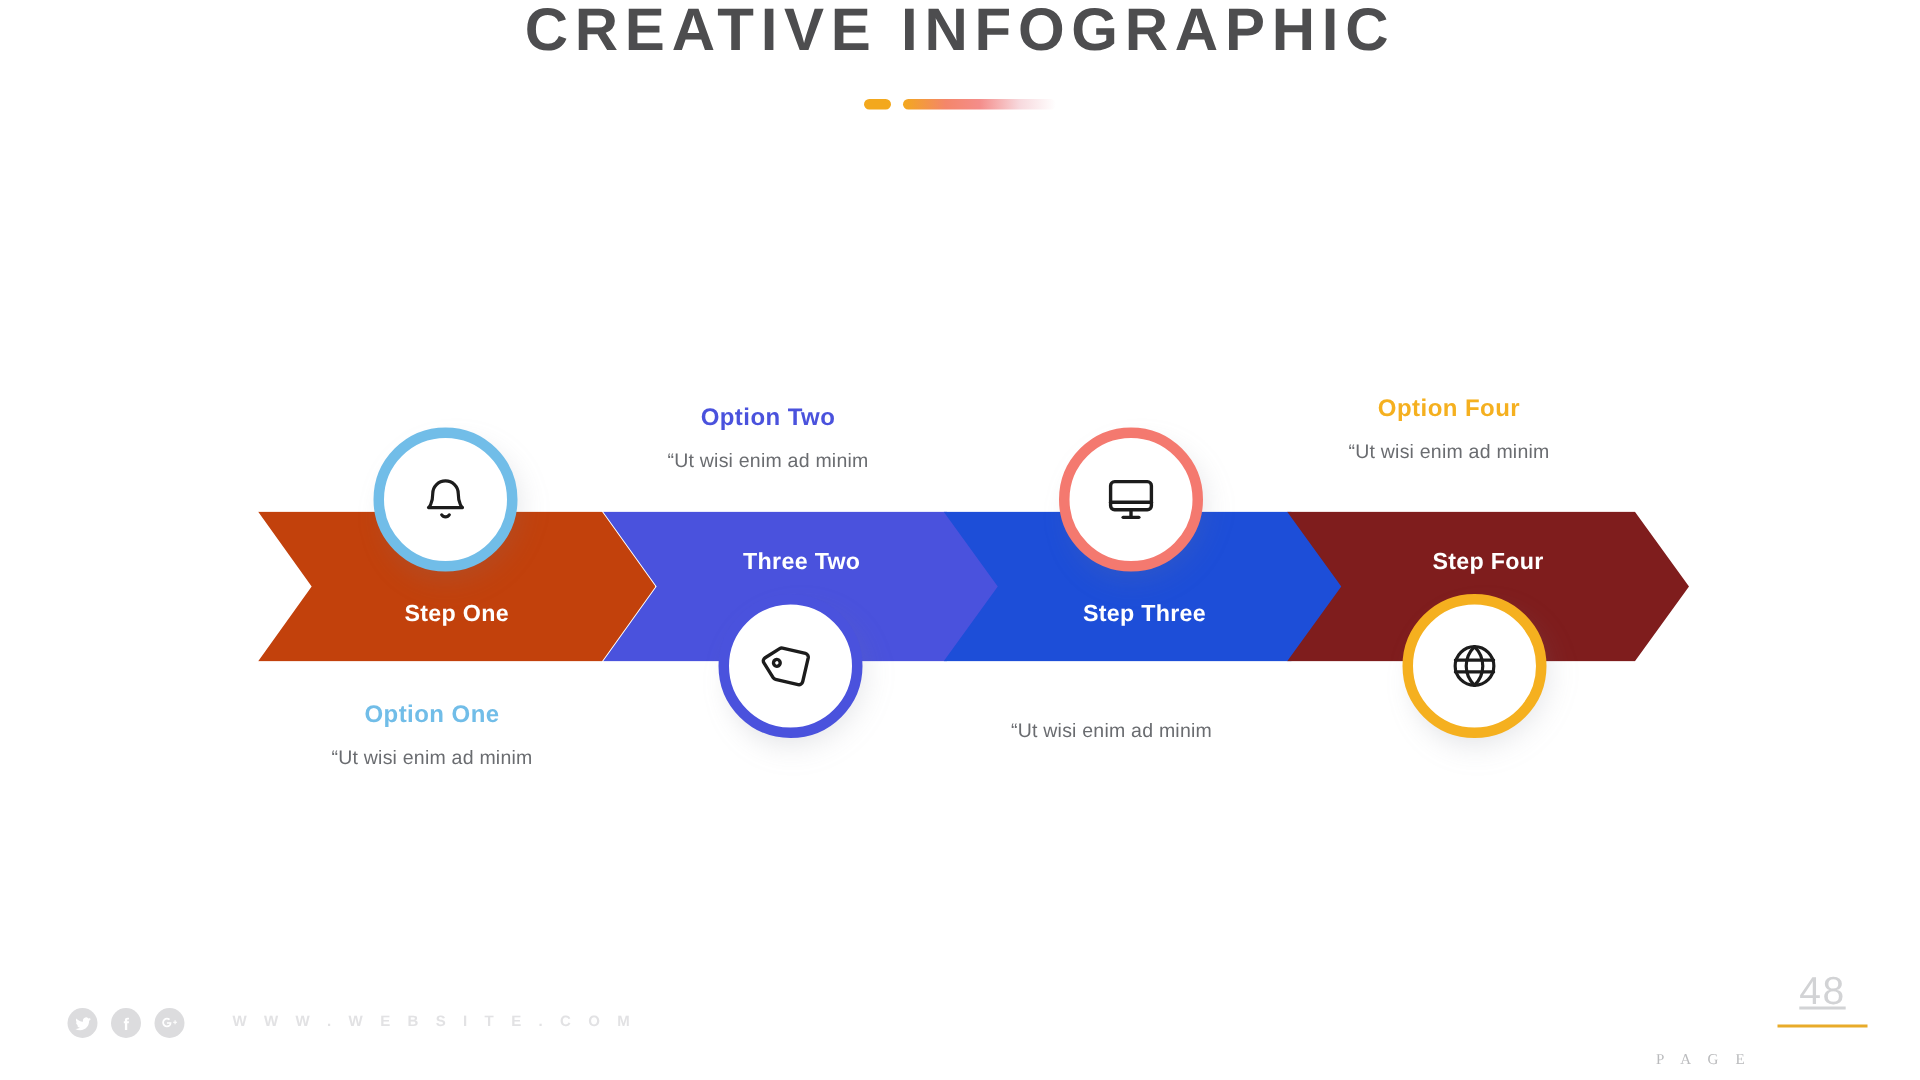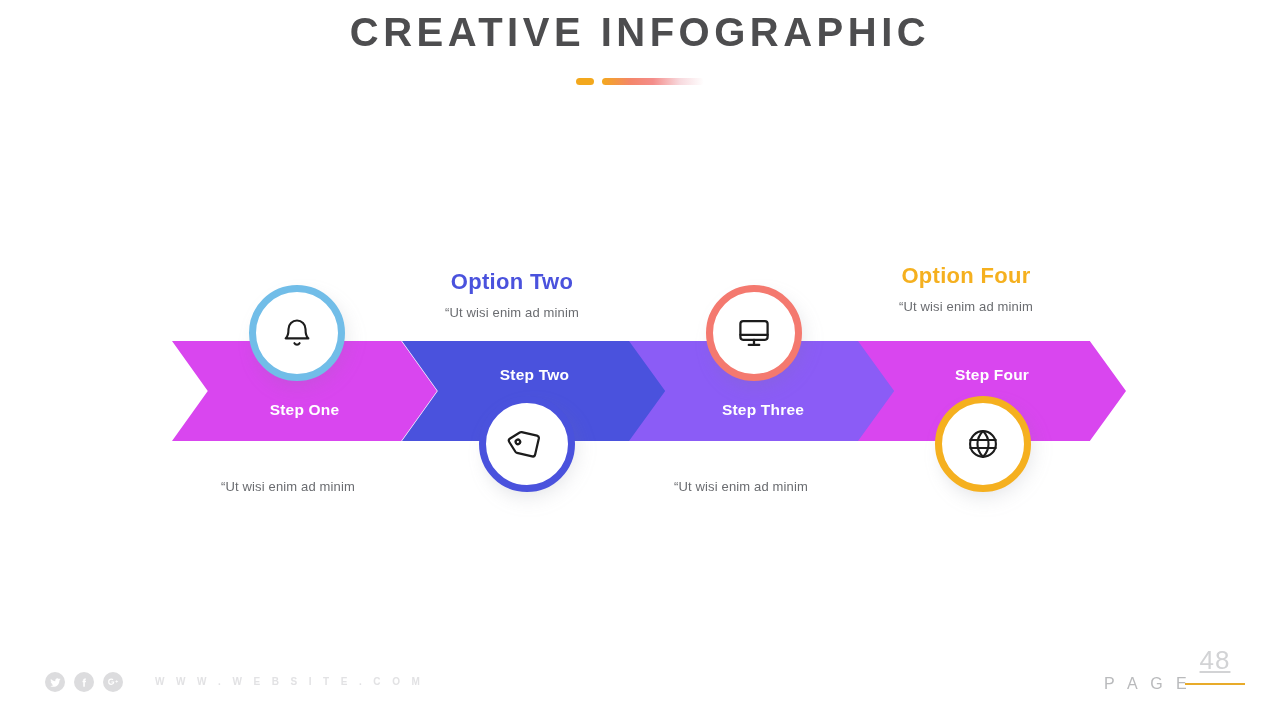--- a/index.html
+++ b/index.html
@@ -8,21 +8,21 @@
     font-family:"Liberation Sans", sans-serif;position:relative;
   }
 
   
   #header{position:absolute;left:0;top:0;width:1280px;text-align:center;}
   #kicker{
     margin-top:70px;font-size:14.5px;font-weight:bold;letter-spacing:4.2px;
     color:#58595b;
   }
   #main-title{
-    margin-top:12px;font-size:40px;font-weight:bold;letter-spacing:4.5px;
+    margin-top:0;font-size:40px;font-weight:bold;letter-spacing:4.5px;
     color:#4d4d4f;line-height:1;
   }
   #divider{
     margin:26px auto 0;width:128px;height:7px;position:relative;
   }
   #divider .dash{
     position:absolute;left:0;top:0;width:18px;height:7px;border-radius:4px;
     background:#f3a81d;
   }
   #divider .bar{
@@ -54,40 +54,41 @@
   }
   .circle{
     position:absolute;left:0;top:0;width:96px;height:96px;border-radius:50%;
     box-sizing:border-box;background:#ffffff;
     display:flex;align-items:center;justify-content:center;
   }
   .circle svg{display:block;}
 
   .caption{position:absolute;width:260px;text-align:center;}
   .caption .opt{
-    font-size:22px;font-weight:bold;letter-spacing:.3px;line-height:1.1;
+    font-size:16px;font-weight:bold;letter-spacing:.3px;line-height:1.1;
   }
   .caption .sub{
     margin-top:11px;font-size:13px;color:#6a6c70;letter-spacing:.15px;
   }
 
   
   #footer{position:absolute;left:0;top:0;width:1280px;height:720px;}
   .soc{
     position:absolute;top:672px;width:20px;height:20px;border-radius:50%;
     background:#dcdcde;display:flex;align-items:center;justify-content:center;
   }
   .soc svg{display:block;}
   #site-url{
     position:absolute;left:155px;top:676px;font-size:10px;letter-spacing:4.4px;
     color:#e2e2e4;font-weight:bold;
   }
   #page-word{
-    position:absolute;left:1104px;top:675px;font-size:16px;letter-spacing:4.5px;
+    position:absolute;left:1104px;top:701px;font-size:10px;letter-spacing:4.5px;
     color:#b9babc;
+    font-family:Liberation Serif, serif;
   }
   #page-num{
     position:absolute;left:1185px;top:645px;width:60px;text-align:center;
     font-size:26px;color:#d2d3d5;letter-spacing:1px;text-decoration:underline;
   }
   #page-rule{
     position:absolute;left:1185px;top:683px;width:60px;height:2px;background:#e8ab2a;
   }
 </style>
 </head>
@@ -96,81 +97,82 @@
 <div id="header">
   <div id="main-title">CREATIVE INFOGRAPHIC</div>
   <div id="divider">
     <span class="dash"></span>
     <span class="bar"></span>
   </div>
 </div>
 
 <div id="chart">
     <div class="step">
-      <div class="chev" style="left: 172px; top: 341px; width: 265px; background: #d946ef;">
+      <div class="chev" style="left: 172px; top: 341px; width: 265px; background: #c2410c;">
         <div class="steplabel" style="top: 60px;">Step One</div>
       </div>
       <div class="circle-wrap" style="left: 249px; top: 285px;">
         <div class="circle-shadow"></div>
         <div class="circle" style="border: 7px solid rgb(113, 189, 232);">
           <span style="display: flex;">
             <svg width="34" height="34" viewBox="0 0 24 24" fill="none" stroke="#1c1c1c" stroke-width="1.5" stroke-linecap="round" stroke-linejoin="round">
               <path d="M18 9.2a6 6 0 1 0-12 0c0 5.1-2 6.6-2 6.6h16s-2-1.5-2-6.6z"></path>
               <path d="M10.2 19.2a2.1 2.1 0 0 0 3.6 0"></path>
             </svg>
           </span>
         </div>
       </div>
       <div class="caption" style="left: 158px; top: 468px;">
+        <div class="opt" style="color: rgb(113, 189, 232);">Option One</div>
         <div class="sub">“Ut wisi enim ad minim</div>
       </div>
     </div>
     <div class="step">
       <div class="chev" style="left: 402px; top: 341px; width: 265px; background: rgb(74, 82, 221);">
-        <div class="steplabel" style="top: 25px;">Step Two</div>
+        <div class="steplabel" style="top: 25px;">Three Two</div>
       </div>
       <div class="circle-wrap" style="left: 479px; top: 396px;">
         <div class="circle-shadow"></div>
         <div class="circle" style="border: 7px solid rgb(74, 82, 221);">
           <span style="display: flex;">
             <svg width="36" height="36" viewBox="0 0 24 24" fill="none" stroke="#1c1c1c" stroke-width="1.5" stroke-linecap="round" stroke-linejoin="round" style="transform:rotate(-32deg)">
               <path d="M20.6 13.1 12.9 20.8a1.7 1.7 0 0 1-2.4 0l-7.3-7.3a1.7 1.7 0 0 1-.5-1.2V4.6c0-.9.7-1.7 1.7-1.7h7.6c.5 0 .9.2 1.2.5l7.4 7.4a1.7 1.7 0 0 1 0 2.3z"></path>
               <circle cx="7.6" cy="7.6" r="1.5"></circle>
             </svg>
           </span>
         </div>
       </div>
       <div class="caption" style="left: 382px; top: 270px;">
         <div class="opt" style="color: rgb(74, 82, 221);">Option Two</div>
         <div class="sub">“Ut wisi enim ad minim</div>
       </div>
     </div>
     <div class="step">
-      <div class="chev" style="left: 629px; top: 341px; width: 268px; background: #8b5cf6;">
+      <div class="chev" style="left: 629px; top: 341px; width: 268px; background: #1d4ed8;">
         <div class="steplabel" style="top: 60px;">Step Three</div>
       </div>
       <div class="circle-wrap" style="left: 706px; top: 285px;">
         <div class="circle-shadow"></div>
         <div class="circle" style="border: 7px solid rgb(244, 121, 111);">
           <span style="display: flex;">
             <svg width="34" height="34" viewBox="0 0 24 24" fill="none" stroke="#1c1c1c" stroke-width="1.6" stroke-linecap="round" stroke-linejoin="round">
               <rect x="2.4" y="3.6" width="19.2" height="13.2" rx="1.9"></rect>
               <path d="M2.4 13.3h19.2"></path>
               <path d="M12 16.8v3.4"></path>
               <path d="M8.3 20.4h7.4"></path>
             </svg>
           </span>
         </div>
       </div>
       <div class="caption" style="left: 611px; top: 468px;">
         <div class="sub">“Ut wisi enim ad minim</div>
       </div>
     </div>
     <div class="step">
-      <div class="chev" style="left: 858px; top: 341px; width: 268px; background: #d946ef;">
+      <div class="chev" style="left: 858px; top: 341px; width: 268px; background: #7f1d1d;">
         <div class="steplabel" style="top: 25px;">Step Four</div>
       </div>
       <div class="circle-wrap" style="left: 935px; top: 396px;">
         <div class="circle-shadow"></div>
         <div class="circle" style="border: 7px solid rgb(245, 176, 31);">
           <span style="display: flex;">
             <svg width="34" height="34" viewBox="0 0 24 24" fill="none" stroke="#1c1c1c" stroke-width="1.5" stroke-linecap="round" stroke-linejoin="round">
               <circle cx="12" cy="12" r="9.1"></circle>
               <path d="M3 9.2h18M3 14.8h18"></path>
               <path d="M12 2.9c2.6 2.6 3.9 6 3.9 9.1s-1.3 6.5-3.9 9.1c-2.6-2.6-3.9-6-3.9-9.1S9.4 5.5 12 2.9z"></path>

